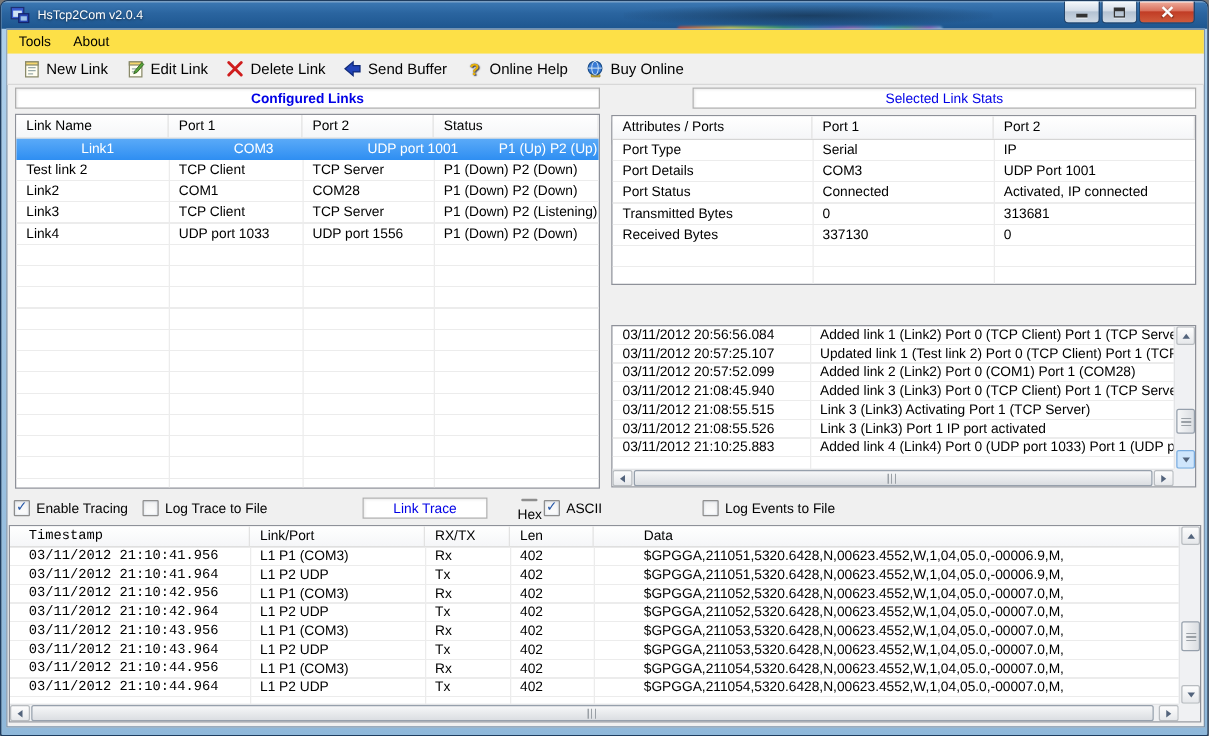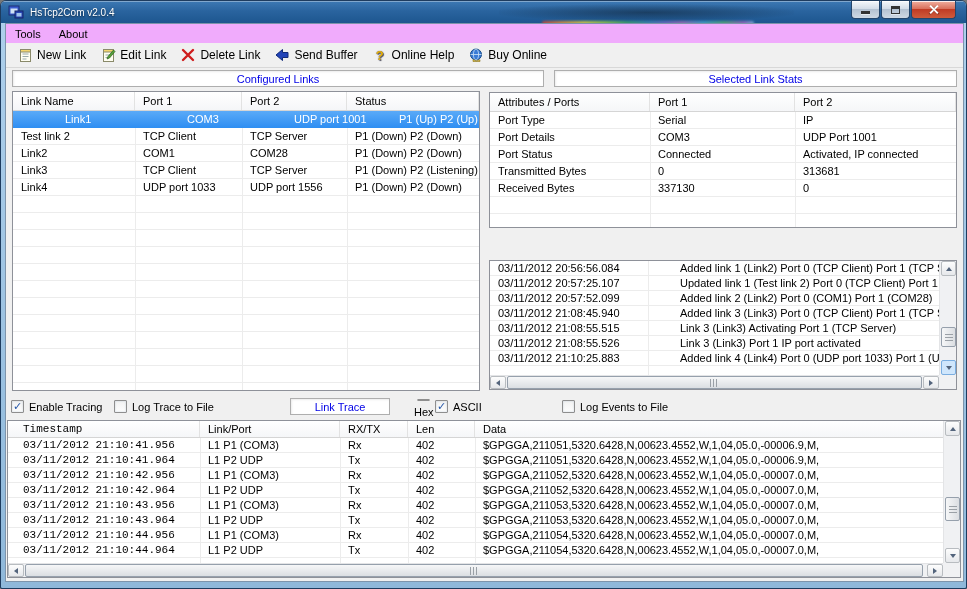--- a/index.html
+++ b/index.html
@@ -29,21 +29,21 @@
     background:linear-gradient(#f5f8fb,#d4dde8 45%,#b4c2d2 50%,#cfd9e4);
     display:flex;align-items:center;justify-content:center;margin-left:1px;box-shadow:inset 0 1px 0 rgba(255,255,255,.8);}
   .win-btn.close{width:45px;background:linear-gradient(#f0b0a0,#d9705c 45%,#c13c25 50%,#cf5b3c);}
   .glyph-min{width:9px;height:3px;background:#333;margin-top:5px;box-shadow:0 1px 0 rgba(255,255,255,.6);}
   .glyph-max{width:9px;height:8px;border:1px solid #333;border-top:3px solid #333;background:transparent;box-shadow:0 1px 0 rgba(255,255,255,.5);}
   .glyph-close{position:relative;width:11px;height:11px;}
   .glyph-close:before,.glyph-close:after{content:"";position:absolute;left:5px;top:0;width:2px;height:11px;background:#fff;box-shadow:0 1px 1px rgba(0,0,0,.4);}
   .glyph-close:before{transform:rotate(45deg);}  .glyph-close:after{transform:rotate(-45deg);}
   
   .client{position:absolute;left:4px;top:22px;width:959px;height:559px;background:#f0f0f0;border:1px solid #7d94ab;}
-  .menubar{position:absolute;left:0;top:0;right:0;height:19px;display:flex;align-items:center;background:#f0abfc;}
+  .menubar{position:absolute;left:0;top:0;right:0;height:19px;display:flex;align-items:center;background:#fde047;}
   .menu-item{padding:2px 9px;cursor:default;}
   .toolbar{position:absolute;left:0;top:19px;right:0;height:25px;display:flex;align-items:center;background:#f0f0f0;border-bottom:1px solid #d8d8d8;padding-left:4px;}
   .tb-btn{display:flex;align-items:center;gap:4px;padding:2px 6px;border:1px solid transparent;border-radius:2px;font-size:12px;}
   .tb-btn svg{display:block;}
   .qmark{font-weight:bold;font-size:13px;color:#eab308;text-shadow:0 0 1px #334, 1px 1px 1px #445;width:16px;text-align:center;}
   
   .btn{border:1px solid #707070;border-radius:3px;font-size:10px;color:#000;text-align:center;
     background:linear-gradient(#f2f2f2,#ebebeb 45%,#dddddd 50%,#cfcfcf);box-shadow:inset 0 1px 0 #fff;
     display:flex;align-items:center;justify-content:center;position:absolute;margin-top:28px;}
   .hdrbox{position:absolute;background:#fff;border:1px solid #aeaeae;box-shadow:inset 1px 1px 2px rgba(0,0,0,.08);
@@ -74,33 +74,33 @@
       linear-gradient(#ececec,#ececec),linear-gradient(#ececec,#ececec);
     background-size:auto,1px 100%,1px 100%;
     background-position:0 0,160px 0,305px 0;
     background-repeat:repeat,no-repeat,no-repeat;}
   .stats-body .trow{height:17px;line-height:17px;}
   .sc0{width:160px;} .sc1{width:145px;} .sc2{flex:1;}
   
   .events-body{position:absolute;left:0;top:0;right:17px;bottom:14px;
     background-image:repeating-linear-gradient(to bottom,transparent 0 14px,#ececec 14px 15px),linear-gradient(#ececec,#ececec);
     background-size:auto,1px 100%;background-position:0 0,158px 0;background-repeat:repeat,no-repeat;overflow:hidden;}
-  .events-body .trow{height:15px;line-height:15px;gap:24px;}
+  .events-body .trow{height:15px;line-height:15px;}
   .ec0{width:158px;} .ec1{flex:1;padding-left:7px;}
   
   .trace-body{position:absolute;left:0;top:17px;right:17px;bottom:14px;
     background-image:repeating-linear-gradient(to bottom,transparent 0 14px,#ececec 14px 15px),
       linear-gradient(#ececec,#ececec),linear-gradient(#ececec,#ececec),linear-gradient(#ececec,#ececec),linear-gradient(#ececec,#ececec);
     background-size:auto,1px 100%,1px 100%,1px 100%,1px 100%;
     background-position:0 0,192px 0,332px 0,400px 0,467px 0;
     background-repeat:repeat,no-repeat,no-repeat,no-repeat,no-repeat;overflow:hidden;}
   .trace-body .trow{height:15px;line-height:15px;}
   .trace-head{height:17px;}
   .trace-head>div{line-height:16px;}
-  .tc0{width:192px;padding-left:15px !important;font-family:Liberation Mono, monospace;} .tc1{width:140px;} .tc2{width:68px;} .tc3{width:67px;} .tc4{flex:1;}
+  .tc0{width:192px;padding-left:15px !important;font-family:Liberation Mono, monospace;} .tc1{width:140px;} .tc2{width:68px;} .tc3{width:67px;} .tc4{flex:1;margin-left:32px;}
   
   .vsb{position:absolute;right:0;width:17px;background:#f0f1f3;border-left:1px solid #e3e4e6;}
   .hsb{position:absolute;bottom:0;height:14px;background:#f0f1f3;border-top:1px solid #e3e4e6;}
   .sb-btn{position:absolute;background:linear-gradient(#fdfdfd,#e6e8eb);border:1px solid #b8bcc0;border-radius:2px;
     display:flex;align-items:center;justify-content:center;}
   .sb-btn.hl{background:#cfe6fc;border-color:#7aade0;}
   .vsb .sb-btn{left:1px;width:15px;height:15px;}
   .hsb .sb-btn{top:0px;height:13px;width:16px;}
   .sb-thumb{position:absolute;background:linear-gradient(90deg,#f6f7f8,#dbdee2);border:1px solid #96a0ac;border-radius:2px;
     display:flex;align-items:center;justify-content:center;}
@@ -190,21 +190,21 @@
         <svg width="16" height="16" viewBox="0 0 16 16">
           <circle cx="8" cy="7.5" r="5.5" fill="#3a7bd5" stroke="#1c4f8a"></circle>
           <ellipse cx="8" cy="7.5" rx="2.6" ry="5.5" fill="none" stroke="#cfe4f7" stroke-width="0.8"></ellipse>
           <line x1="2.5" y1="7.5" x2="13.5" y2="7.5" stroke="#cfe4f7" stroke-width="0.8"></line>
           <path d="M5 12.5 Q8 15 12 12.8 L12 14.5 L5 14.5 Z" fill="#e3c23c" stroke="#8a7420" stroke-width="0.6"></path>
         </svg>
         <span>Buy Online</span>
       </div>
     </div>
 
-    <div class="hdrbox" style="left:6px;top:46px;width:532px;height:17px;">Configured Links</div>
+    <div class="hdrbox" style="left:6px;top:46px;width:468px;height:17px;font-weight:bold;">Configured Links</div>
 
     <div class="table" style="left:6px;top:67px;width:468px;height:300px;">
       <div class="thead">
         <div class="lc0">Link Name</div>
         <div class="lc1">Port 1</div>
         <div class="lc2">Port 2</div>
         <div class="lc3">Status</div>
       </div>
       <div class="tbody links-body">
 

